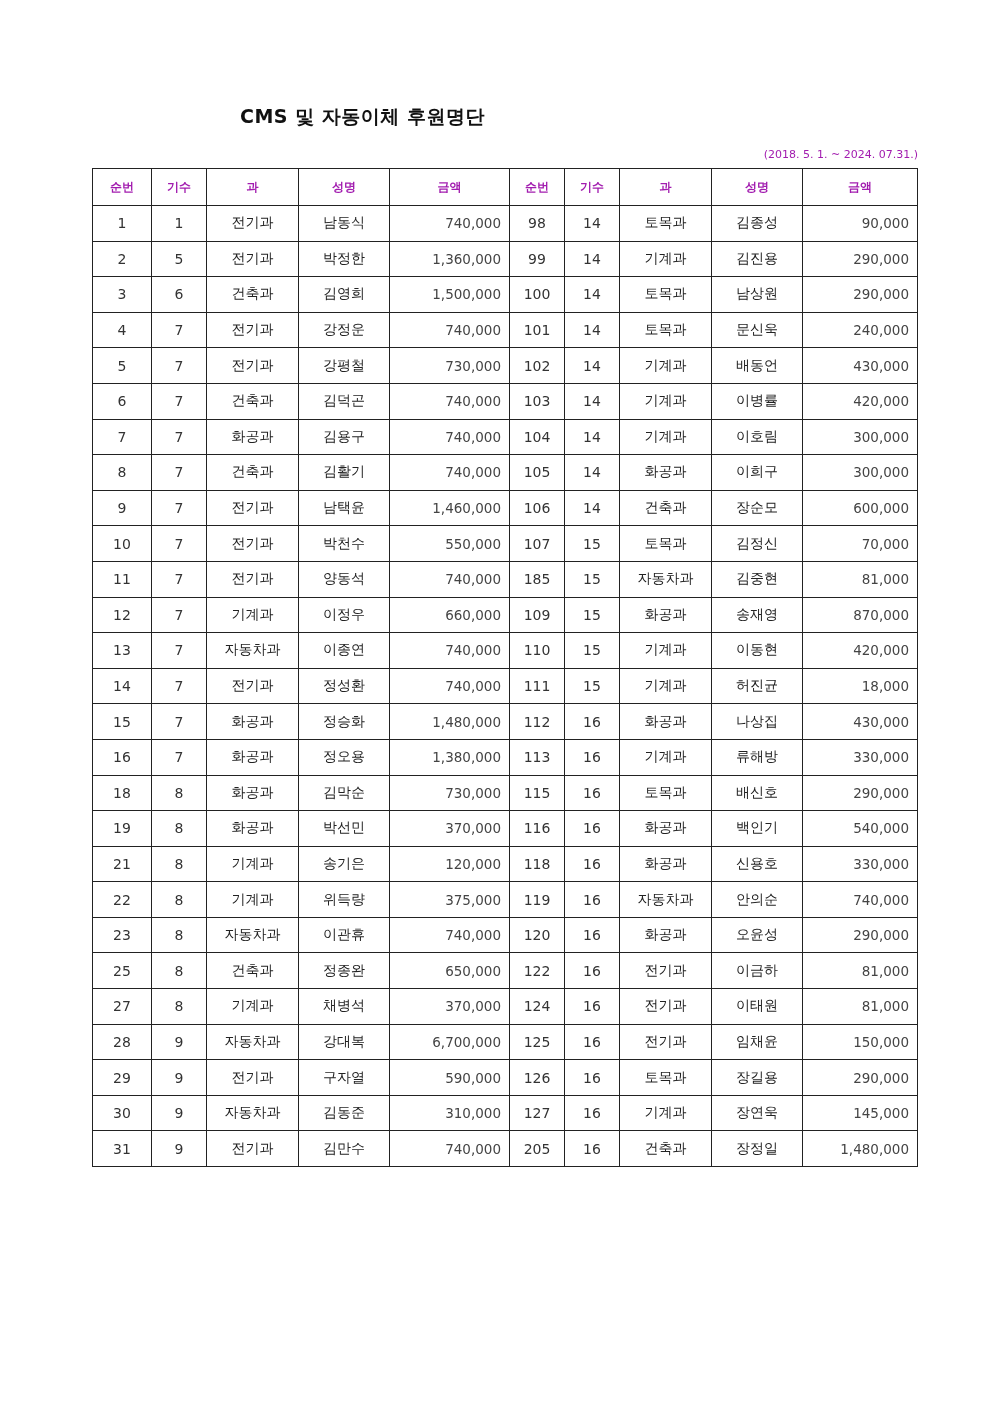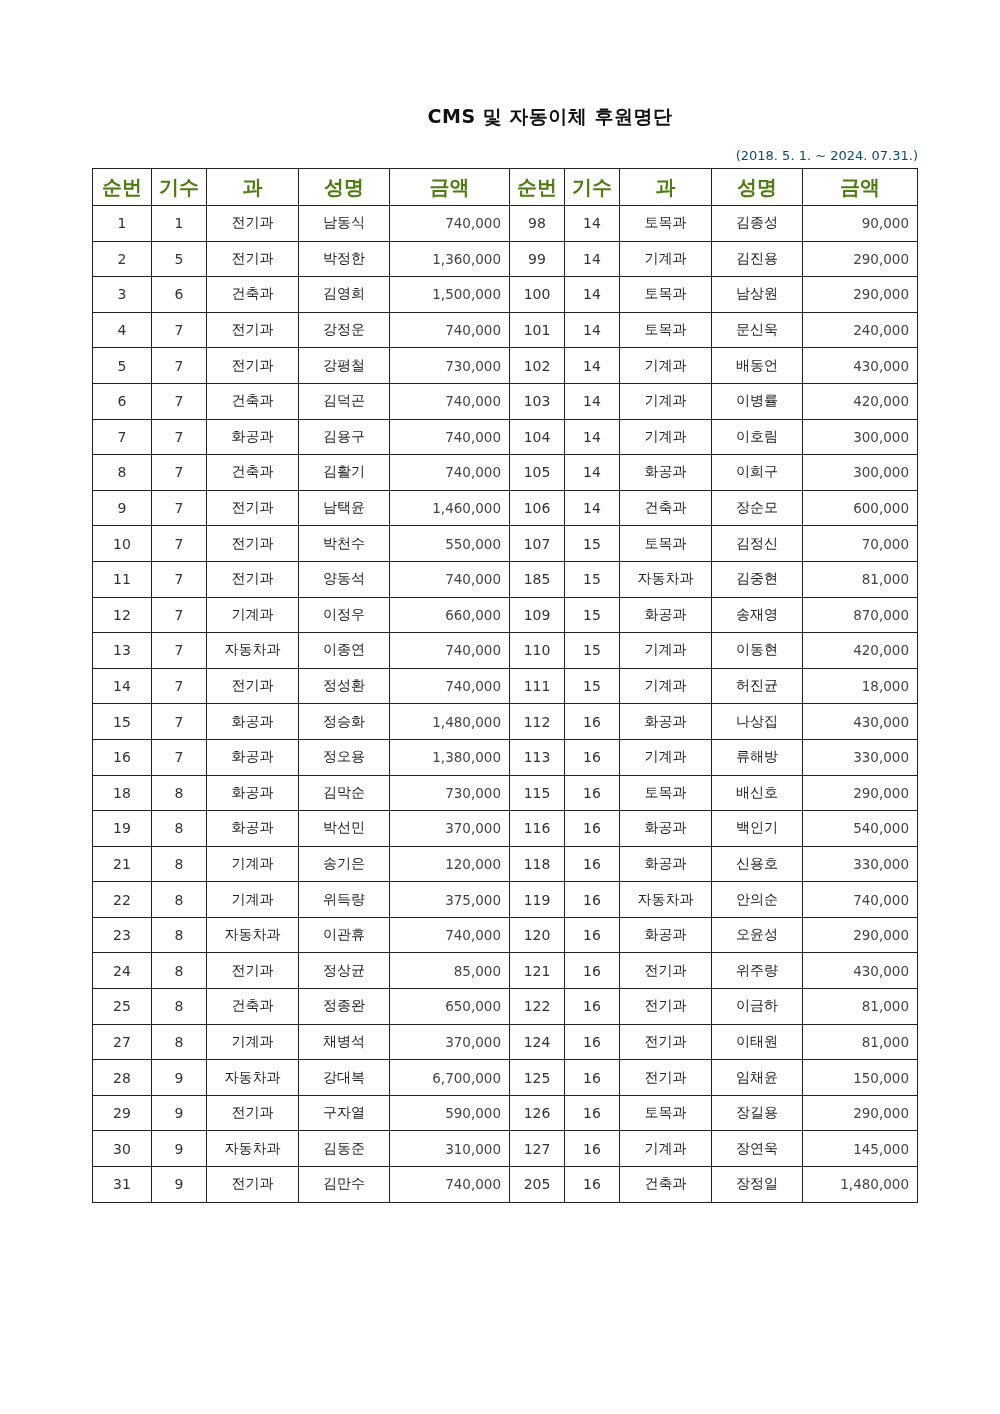--- a/index.html
+++ b/index.html
@@ -1,22 +1,22 @@
 <!DOCTYPE html>
 <html><head>
 <meta charset="utf-8">
 <style>
   html, body { margin: 0; padding: 0; background: #ffffff; }
   body { width: 1000px; height: 1414px; position: relative; font-family: "DejaVu Sans", "Liberation Sans", sans-serif; color: #1a1a1a; overflow: hidden; }
-  .title { position: absolute; top: 104px; left: 0; width: 860px; text-align: center; padding-left: 0; font-size: 19px; font-weight: bold; letter-spacing: 0.5px; color: #111; }
+  .title { position: absolute; top: 104px; left: 0; width: 860px; text-align: left; padding-left: 0; font-size: 19px; font-weight: bold; letter-spacing: 0.5px; color: #111; }
   .title span { display: inline-block; margin-left: 240px; }
-  .period { position: absolute; top: 148px; right: 82px; font-size: 13px; color: #0c4a6e; }
+  .period { position: absolute; top: 148px; right: 82px; font-size: 11px; color: #a21caf; }
   table.roster { position: absolute; top: 168px; left: 92px; width: 825px; border-collapse: collapse; table-layout: fixed; font-size: 14px; }
   table.roster th, table.roster td { border: 1.5px solid #222; height: 34.6px; padding: 0; text-align: center; vertical-align: middle; }
-  table.roster th { height: 36px; font-weight: bold; font-size: 20px; color: #4d7c0f; }
+  table.roster th { height: 36px; font-weight: bold; font-size: 12px; color: #a21caf; }
   table.roster td.amt { text-align: right; padding-right: 8px; color: #444; font-size: 13.5px; }
   table.roster td.num { color: #333; }
   table.roster td.name, table.roster td.dept { color: #222; }
 </style>
 </head>
 <body>
 
 <div class="title"><span>CMS 및 자동이체 후원명단</span></div>
 <div class="period">(2018. 5. 1. ~ 2024. 07.31.)</div>
 
@@ -294,32 +294,20 @@
         <td class="dept">자동차과</td>
         <td class="name">이관휴</td>
         <td class="amt">740,000</td>
         <td class="num">120</td>
         <td class="num">16</td>
         <td class="dept">화공과</td>
         <td class="name">오윤성</td>
         <td class="amt">290,000</td>
       </tr>
       <tr>
-        <td class="num">24</td>
-        <td class="num">8</td>
-        <td class="dept">전기과</td>
-        <td class="name">정상균</td>
-        <td class="amt">85,000</td>
-        <td class="num">121</td>
-        <td class="num">16</td>
-        <td class="dept">전기과</td>
-        <td class="name">위주량</td>
-        <td class="amt">430,000</td>
-      </tr>
-      <tr>
         <td class="num">25</td>
         <td class="num">8</td>
         <td class="dept">건축과</td>
         <td class="name">정종완</td>
         <td class="amt">650,000</td>
         <td class="num">122</td>
         <td class="num">16</td>
         <td class="dept">전기과</td>
         <td class="name">이금하</td>
         <td class="amt">81,000</td>

